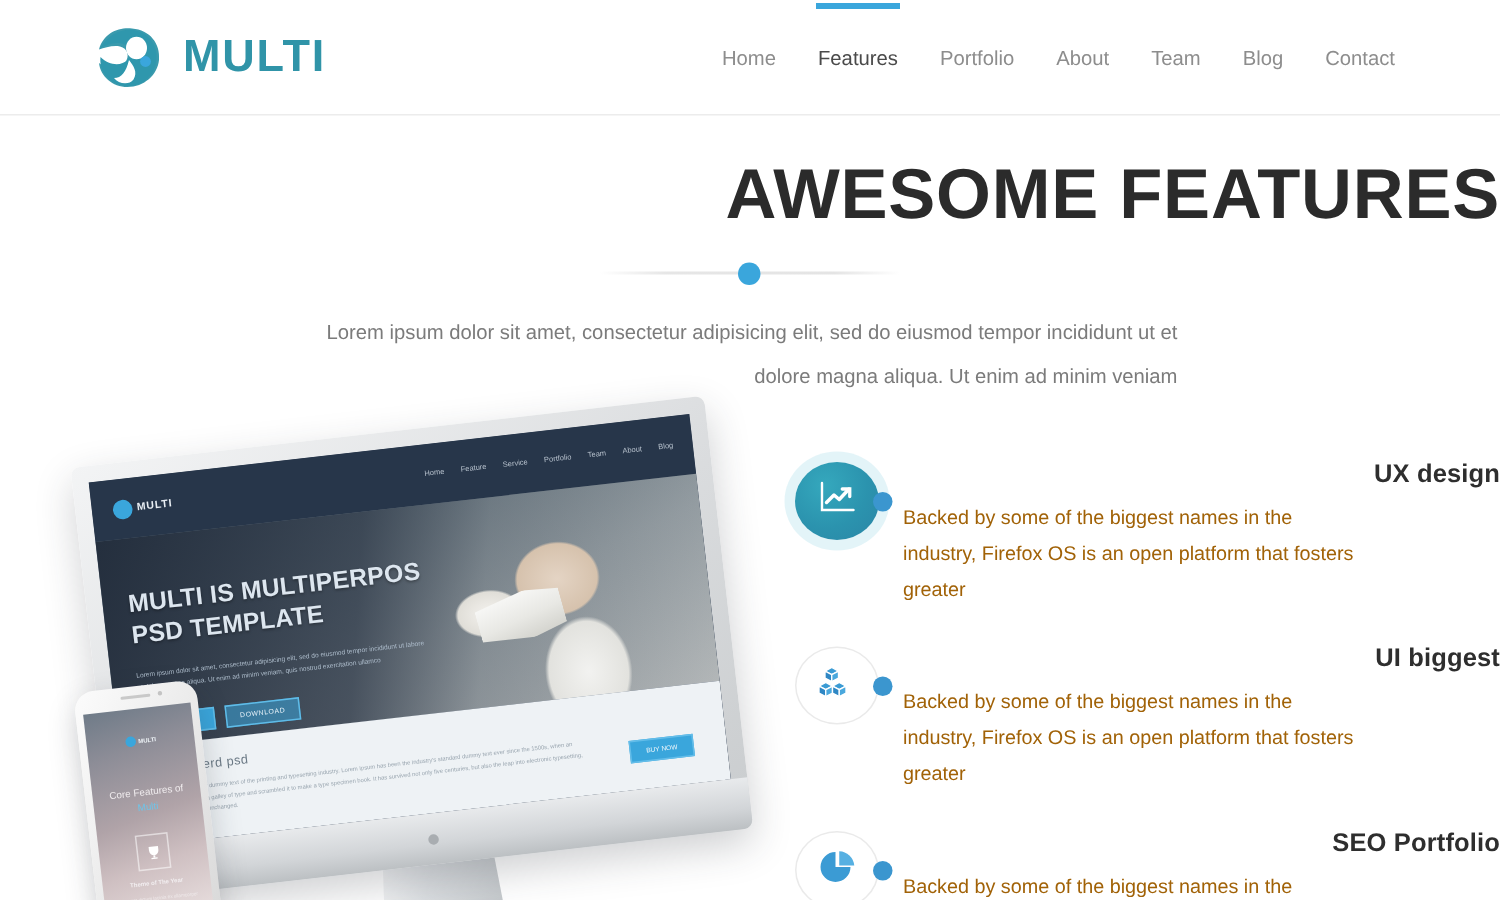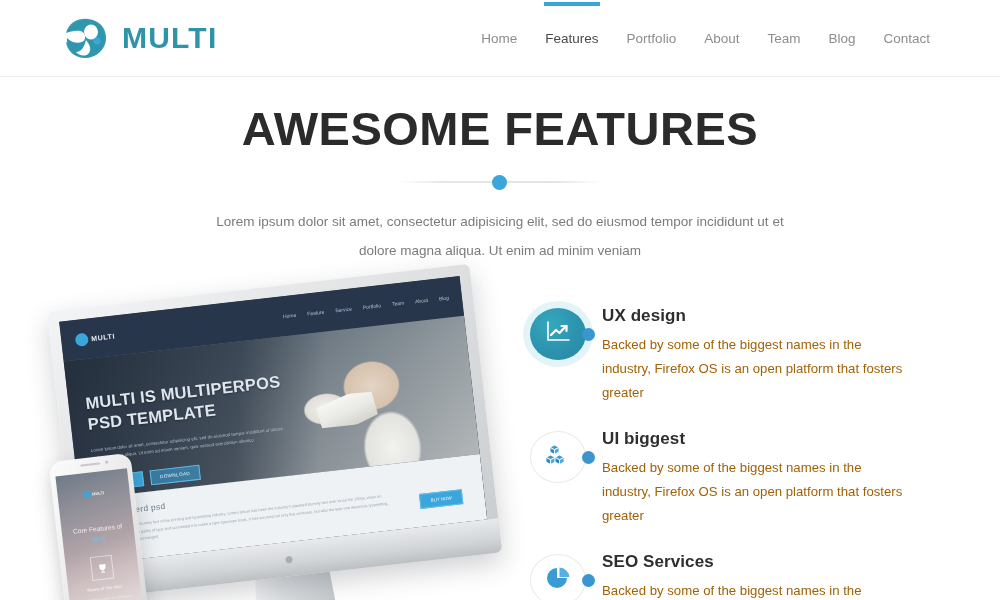--- a/index.html
+++ b/index.html
@@ -69,21 +69,21 @@
     position: absolute;
     top: -1px;
     left: 13px;
     right: 13px;
     height: 4px;
     background: #3aa6dc;
   }
 
   
   .title-block {
-    text-align: center;
+    text-align: right;
     padding-top: 24px;
   }
 
   .page-title {
     font-size: 47px;
     font-weight: bold;
     letter-spacing: 0.5px;
     color: #2b2b2b;
     line-height: 1.18;
   }
@@ -524,20 +524,21 @@
   .f-text {
     padding-top: 2px;
     flex: 1 1 auto;
   }
 
   .f-title {
     font-size: 17px;
     font-weight: bold;
     color: #2e2e2e;
     letter-spacing: 0.1px;
+    text-align: right;
   }
 
   .f-desc {
     margin-top: 7px;
     font-size: 13.2px;
     line-height: 1.82;
     color: #a16207;
     width: 312px;
   }
 </style>
@@ -728,21 +729,21 @@
           <span>
             <svg viewBox="0 0 26 24" width="26" height="24">
               <path d="M12 2 A10 10 0 1 0 22 12 L12 12 Z" fill="#3b9bd4"></path>
               <path d="M14.5 1.5 A10.5 10.5 0 0 1 24.5 11 L14.5 11 Z" fill="#56b0e2"></path>
             </svg>
           </span>
         </div>
         <span class="f-dot"></span>
       </div>
       <div class="f-text">
-        <div class="f-title">SEO Services</div>
+        <div class="f-title">SEO Portfolio</div>
         <div class="f-desc">
           <span>Backed by some of the biggest names in the industry,</span>
           
         </div>
       </div>
     </div>
 
   </div>
 </div>
 

